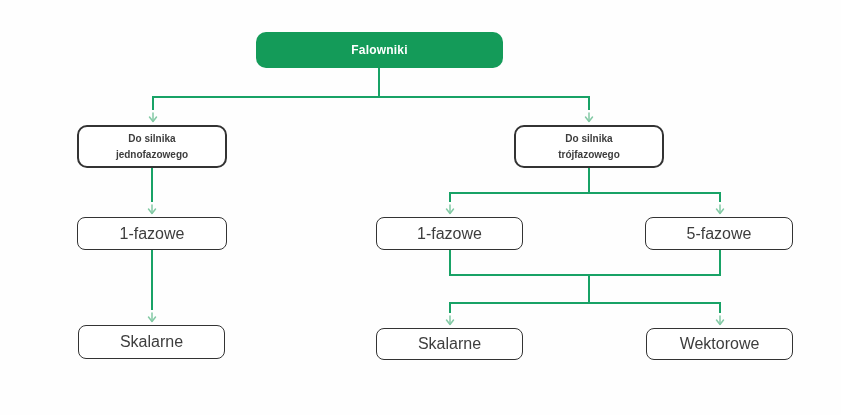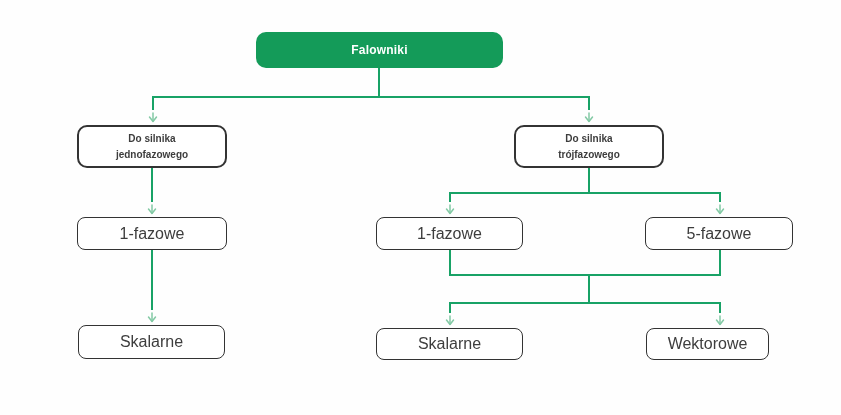--- a/index.html
+++ b/index.html
@@ -104,15 +104,15 @@
   <div class="node lvl3" style="left:77px;top:217px;width:150px;height:33px;">1-fazowe</div>
 
   <div class="node lvl3" style="left:376px;top:217px;width:147px;height:33px;">1-fazowe</div>
 
   <div class="node lvl3" style="left:645px;top:217px;width:148px;height:33px;">5-fazowe</div>
 
   <div class="node lvl3" style="left:78px;top:325px;width:147px;height:34px;">Skalarne</div>
 
   <div class="node lvl3" style="left:376px;top:328px;width:147px;height:32px;">Skalarne</div>
 
-  <div class="node lvl3" style="left:646px;top:328px;width:123px;height:32px;">Wektorowe</div>
+  <div class="node lvl3" style="left:646px;top:328px;width:147px;height:32px;">Wektorowe</div>
 
 </div>
 
 </body></html>

